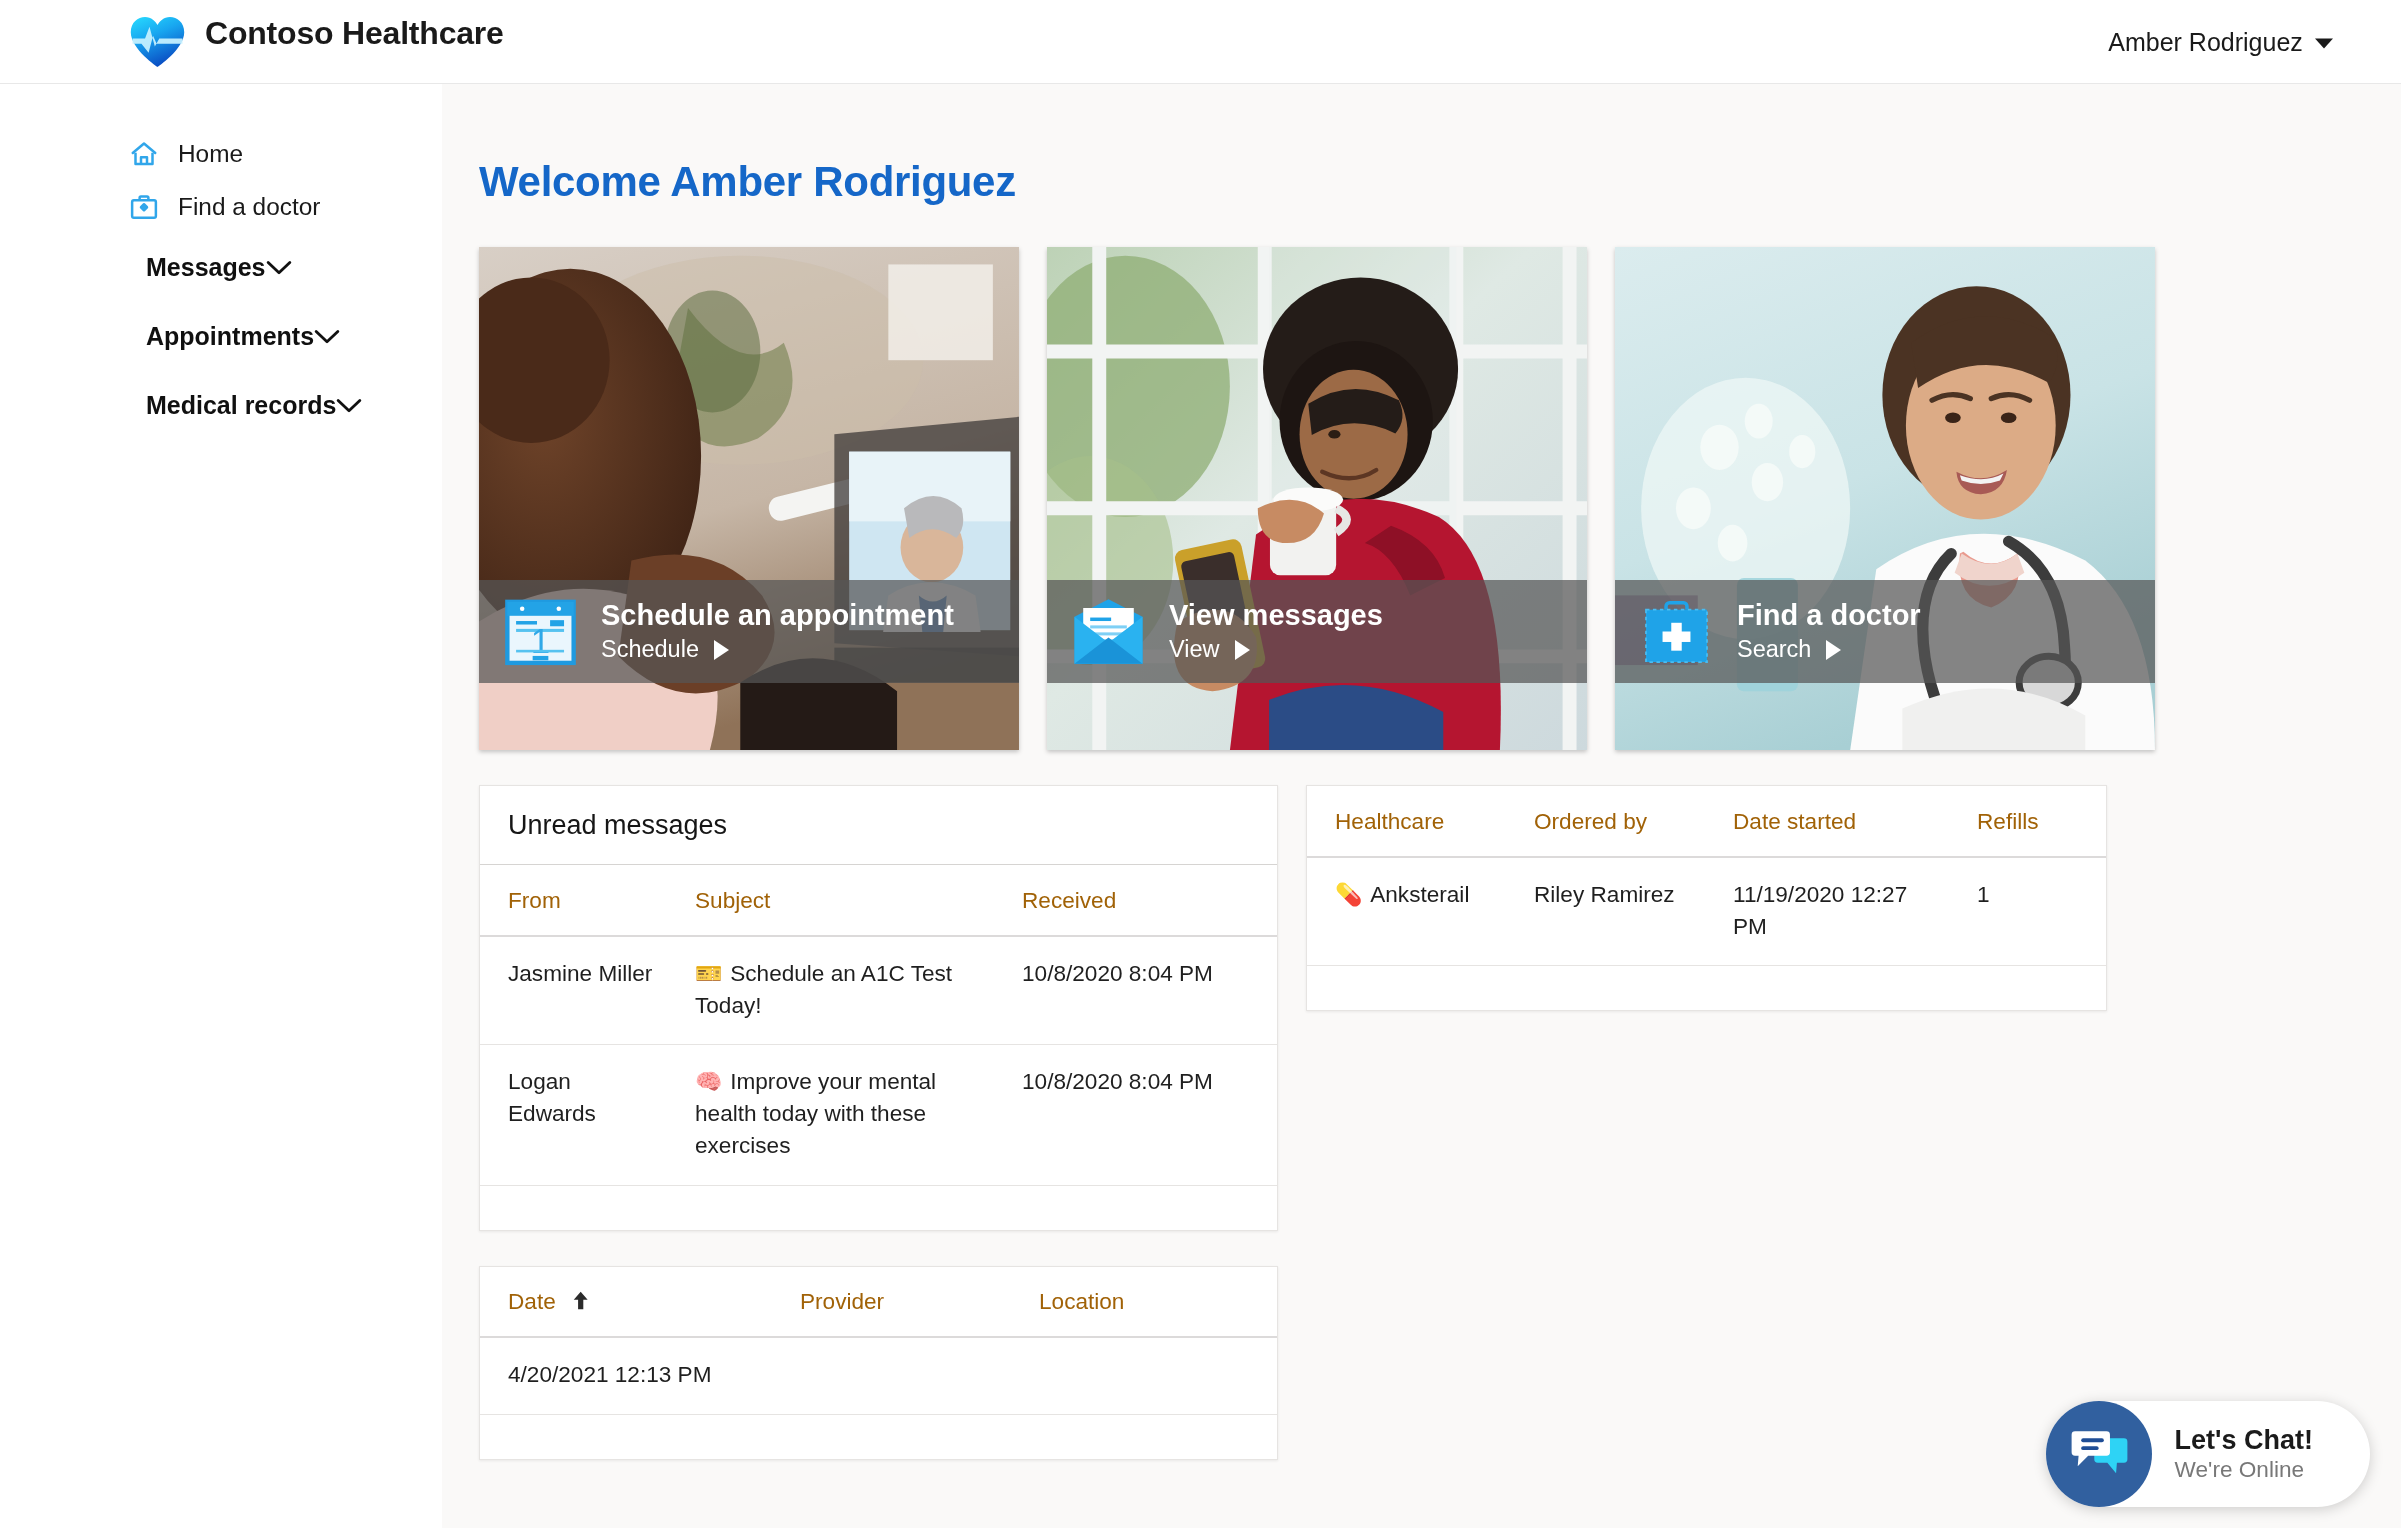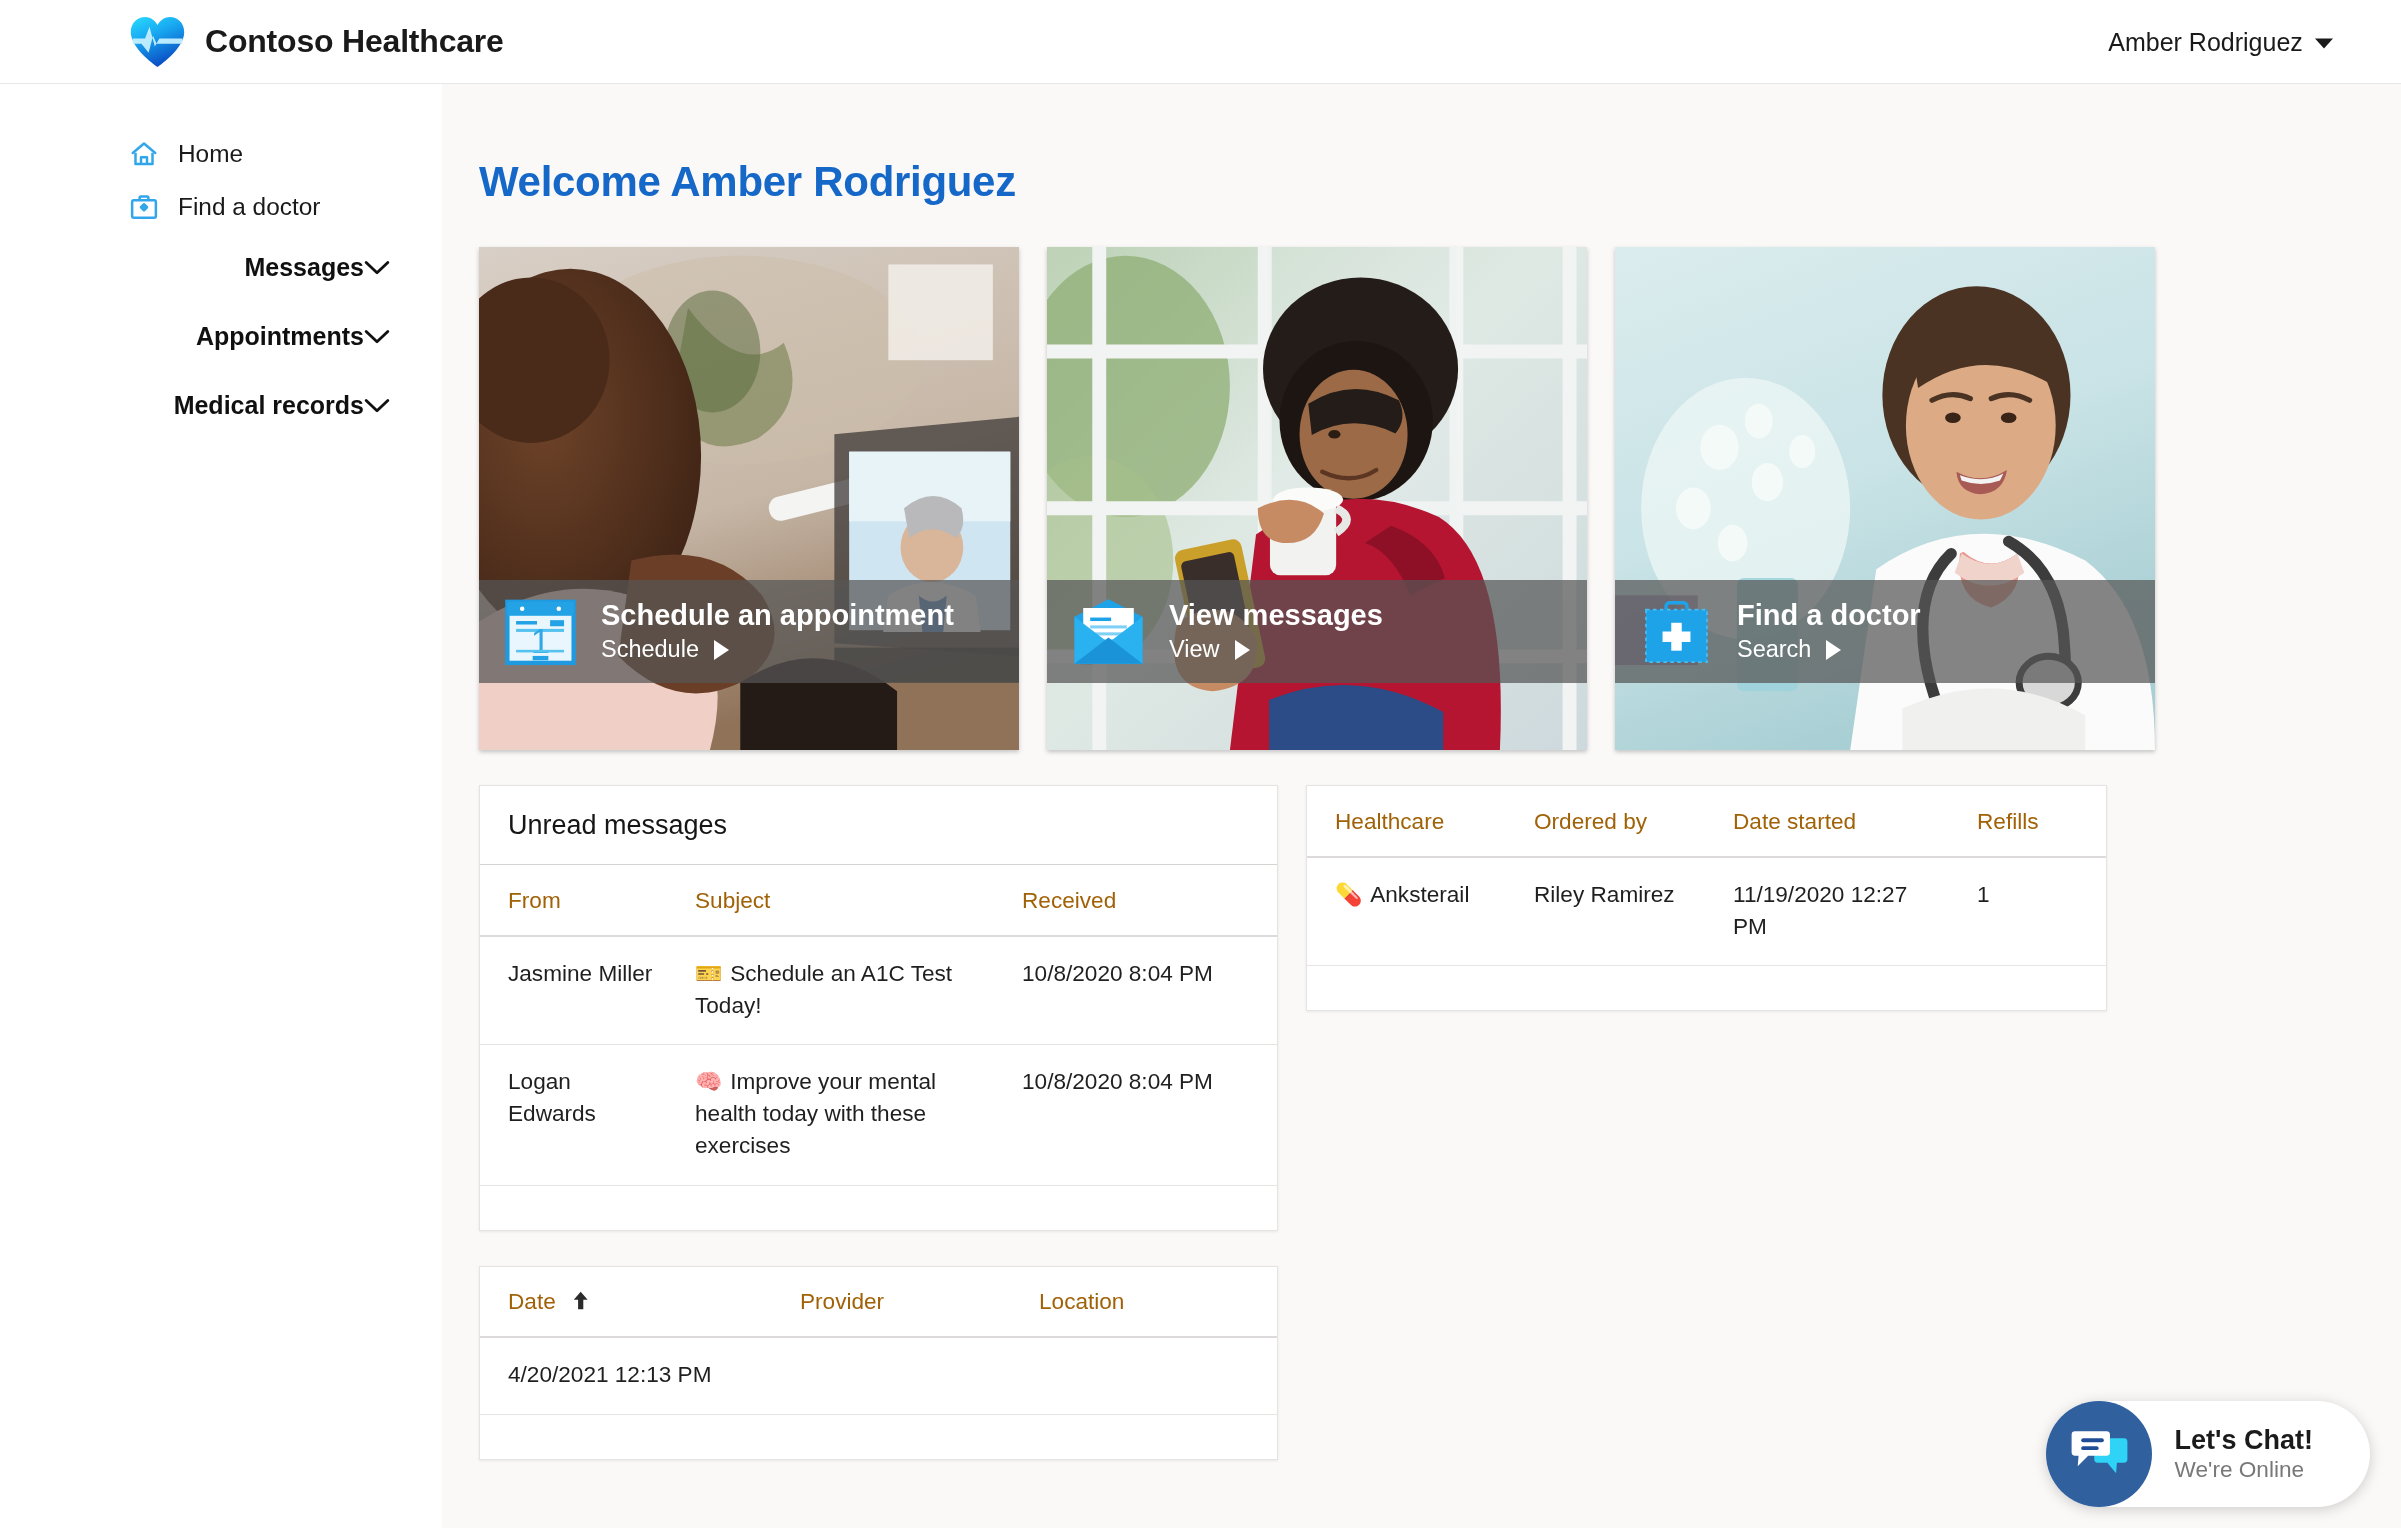--- a/index.html
+++ b/index.html
@@ -12,21 +12,21 @@
   }
 
   
   .topbar {
     position: absolute; top: 0; left: 0;
     width: 2401px; height: 84px;
     background: #ffffff;
     border-bottom: 0.9px solid #e8e8e8;
     display: flex; align-items: center;
   }
-  .brand { display: flex; align-items: center; gap: 19px; margin-left: 129px; }
+  .brand { display: flex; align-items: flex-start; gap: 19px; margin-left: 129px; }
   .logo-heart { width: 57px; height: 54px; display: block; }
   .brand-name {
     font-size: 32px; font-weight: 600; color: #1a1a1a; letter-spacing: -0.2px;
   }
   .user-menu {
     position: absolute; right: 68px; top: 50%; transform: translateY(-50%);
     display: flex; align-items: center; gap: 12.2px;
     font-size: 25px; color: #1a1a1a; cursor: pointer;
   }
   .caret-down {
@@ -44,21 +44,21 @@
     background: #ffffff;
     padding-top: 44px;
   }
   .nav-link {
     display: flex; align-items: center; gap: 19px;
     padding: 11.3px 0 11.3px 129px;
     font-size: 24.4px; color: #1a1a1a; cursor: pointer;
   }
   .nav-icon { width: 30px; height: 30px; flex: none; }
   .nav-group {
-    display: flex; align-items: center; justify-content: flex-end;
+    display: flex; align-items: center; justify-content: flex-start;
     padding: 20px 52px 20px 146px;
     font-size: 25px; font-weight: bold; color: #101010; cursor: pointer;
   }
   .nav-group:first-of-type { margin-top: 37px; }
   .chev { width: 26px; height: 15.7px; flex: none; }
 
   
   .content {
     position: absolute; top: 84px; left: 442px;
     width: 1959px; height: 1445px;

